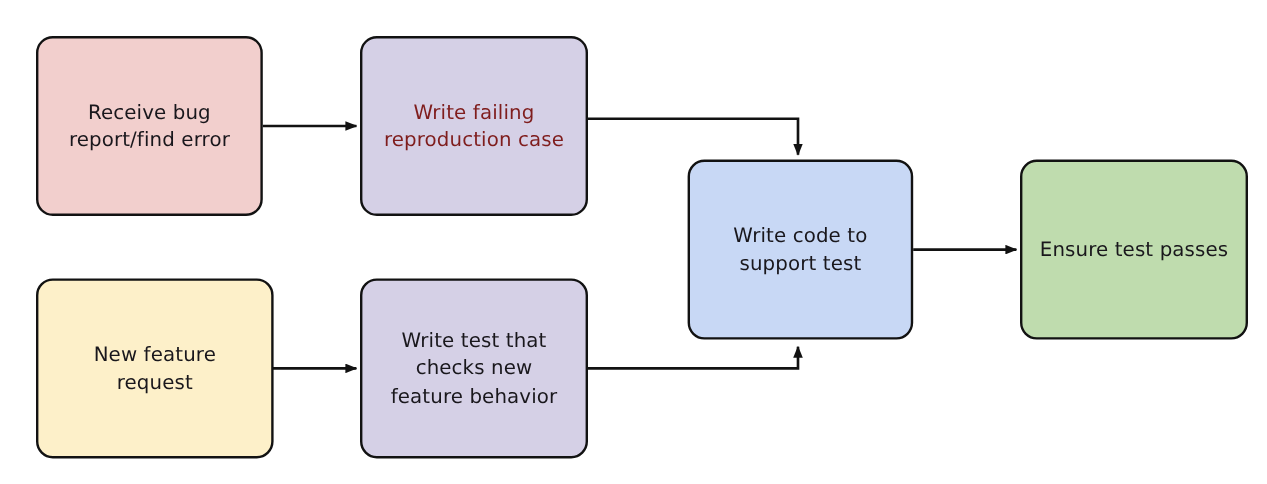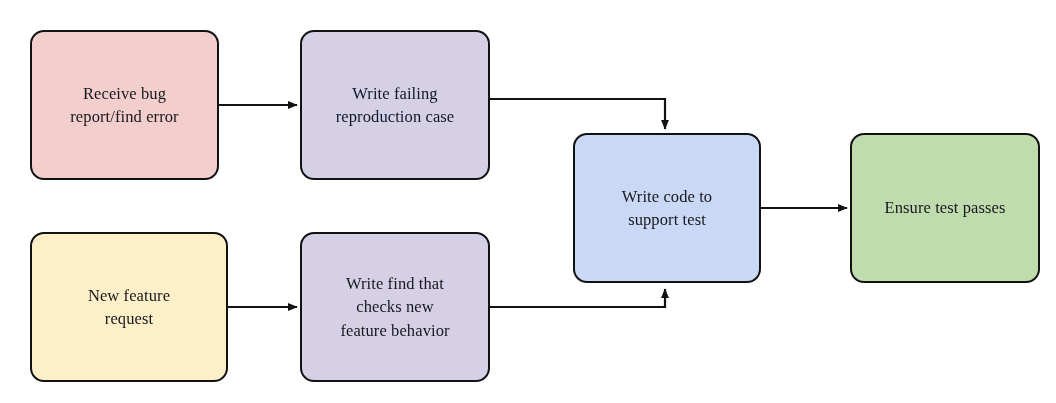--- a/index.html
+++ b/index.html
@@ -34,21 +34,20 @@
     align-items: center;
     justify-content: center;
     text-align: center;
     color: #19171c;
     font-size: 16.5px;
     line-height: 1.42;
     letter-spacing: 0.1px;
     padding: 4px 10px;
     white-space: pre-line;
     z-index: 2;
-    font-family: Liberation Serif, serif;
   }
   .node-label {
     display: block;
     white-space: pre-line;
   }
 </style>
 </head>
 <body>
 
 <div id="canvas" style="width: 1056px; height: 403px; background: rgb(255, 255, 255);">
@@ -69,32 +68,32 @@
     <path fill="none" stroke="#121212" stroke-width="2.2" stroke-linejoin="miter" marker-end="url(#arrowhead)" d="M 490 307 L 665 307 L 665 289"></path>
 
     <path fill="none" stroke="#121212" stroke-width="2.2" marker-end="url(#arrowhead)" d="M 761 208 L 847 208"></path>
   </svg>
 
   <div class="node-box" style="left: 30px; top: 30px; width: 189px; height: 150px; background: rgb(242, 207, 205); border-color: rgb(18, 18, 18); color: rgb(25, 23, 28);">
     <span class="node-label">Receive bug
 report/find error</span>
   </div>
 
-  <div class="node-box" style="left: 300px; top: 30px; width: 190px; height: 150px; background: rgb(213, 208, 230); border-color: rgb(18, 18, 18); color: #0f172a;">
+  <div class="node-box" style="left: 300px; top: 30px; width: 190px; height: 150px; background: rgb(213, 208, 230); border-color: rgb(18, 18, 18); color: #7f1d1d;">
     <span class="node-label">Write failing
 reproduction case</span>
   </div>
 
   <div class="node-box" style="left: 30px; top: 232px; width: 198px; height: 150px; background: rgb(253, 240, 201); border-color: rgb(18, 18, 18); color: rgb(25, 23, 28);">
     <span class="node-label">New feature
 request</span>
   </div>
 
   <div class="node-box" style="left: 300px; top: 232px; width: 190px; height: 150px; background: rgb(213, 208, 230); border-color: rgb(18, 18, 18); color: rgb(25, 23, 28);">
-    <span class="node-label">Write find that
+    <span class="node-label">Write test that
 checks new
 feature behavior</span>
   </div>
 
   <div class="node-box" style="left: 850px; top: 133px; width: 190px; height: 150px; background: rgb(191, 220, 174); border-color: rgb(18, 18, 18); color: rgb(25, 23, 28);">
     <span class="node-label">Ensure test passes</span>
   </div>
 
   <div class="node-box" style="left: 573px; top: 133px; width: 188px; height: 150px; background: rgb(200, 216, 245); border-color: rgb(18, 18, 18); color: rgb(25, 23, 28);">
     <span class="node-label">Write code to

